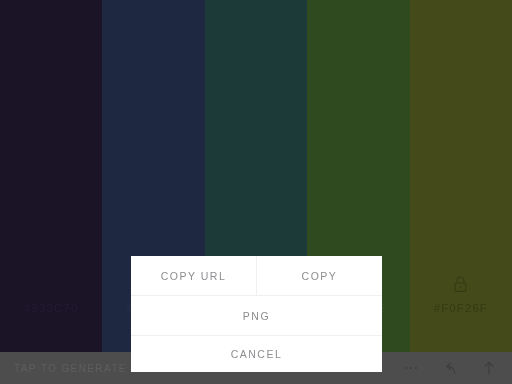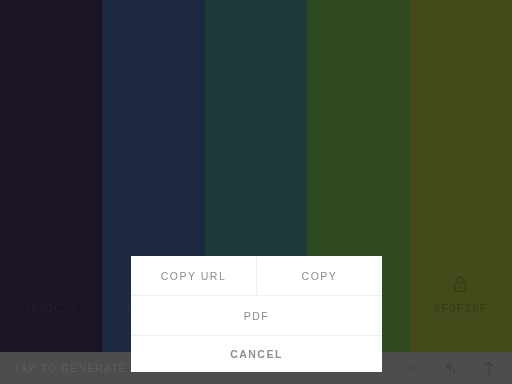--- a/index.html
+++ b/index.html
@@ -89,21 +89,21 @@
     width:251px; height:116px;
     background:#ffffff;
     display:flex;
     flex-direction:column;
   }
   .dlg-row {
     display:flex;
     flex:0 0 40px;
     border-bottom:1px solid #f0f0f0;
   }
-  .dlg-row:last-child { border-bottom:none;font-weight:bold; }
+  .dlg-row:last-child { border-bottom:none; }
   .dlg-btn {
     flex:1 1 0;
     display:flex;
     align-items:center;
     justify-content:center;
     font-size:10.5px;
     letter-spacing:1.5px;
     color:#8d8d91;
     border-right:1px solid #f0f0f0;
     background:#fff;
@@ -206,21 +206,21 @@
 
   <div id="dialog-overlay">
     <div id="share-dialog">
 
       <div class="dlg-row">
         <div class="dlg-btn">COPY URL</div>
         <div class="dlg-btn">COPY</div>
       </div>
 
       <div class="dlg-row">
-        <div class="dlg-btn">PDF</div>
+        <div class="dlg-btn">PNG</div>
       </div>
 
       <div class="dlg-row cancel-row">
         <div class="dlg-btn">CANCEL</div>
       </div>
 
     </div>
   </div>
 
 </div>

